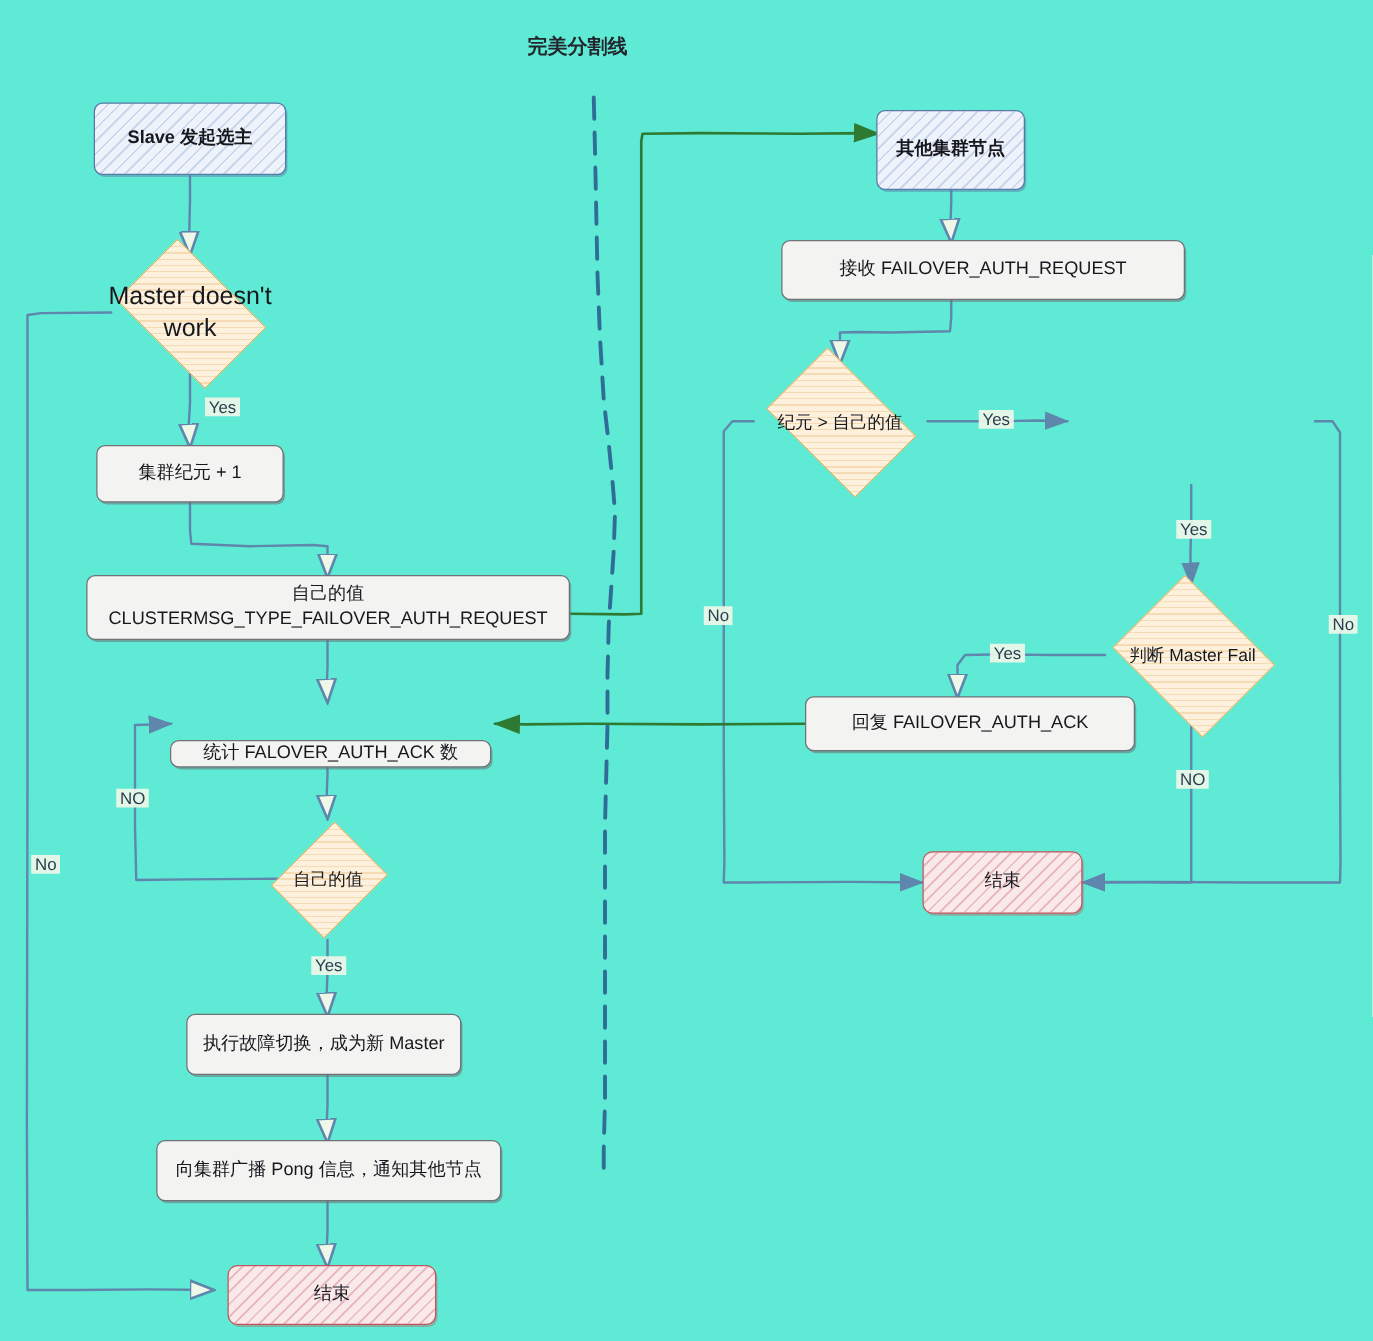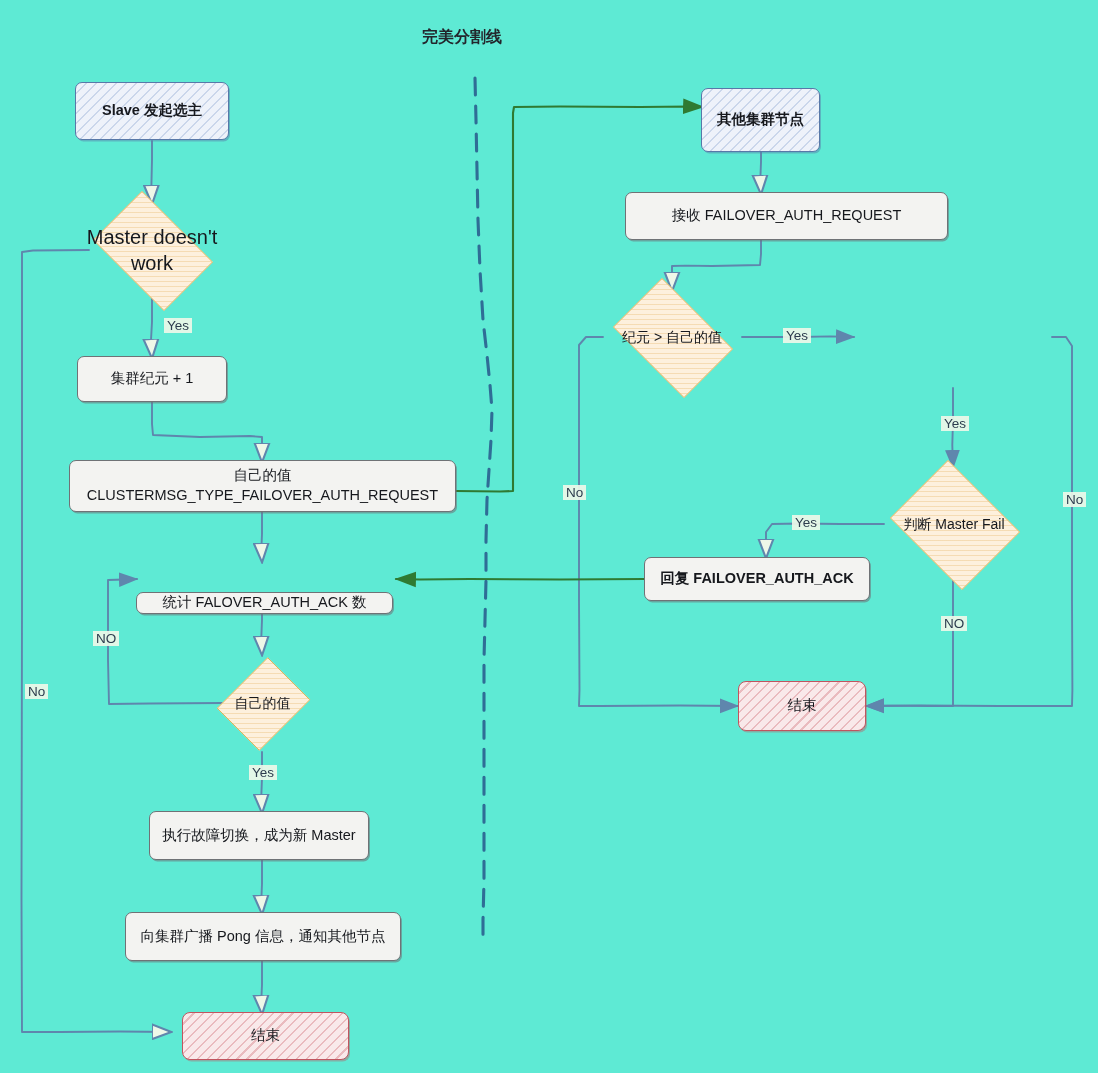--- a/index.html
+++ b/index.html
@@ -232,21 +232,21 @@
     <div class="dshape"></div>
     <div class="dlabel" style="font-size:14px;">纪元 &gt; 自己的值</div>
   </div>
 
 
   <div class="dec" style="left:883px; top:467px; width:142px; height:114px;">
     <div class="dshape"></div>
     <div class="dlabel" style="font-size:14px;">判断 Master Fail</div>
   </div>
 
-  <div class="node proc" style="left:644px; top:557px; width:226px; height:44px;font-weight:bold;">回复 FAILOVER_AUTH_ACK</div>
+  <div class="node proc" style="left:644px; top:557px; width:264px; height:44px;">回复 FAILOVER_AUTH_ACK</div>
 
   <div class="node endn" style="left:738px; top:681px; width:128px; height:50px;">结束</div>
 
   <div class="elabel" style="left:164px; top:318px;">Yes</div>
 
   <div class="elabel" style="left:25px; top:684px;">No</div>
 
   <div class="elabel" style="left:93px; top:631px;">NO</div>
 
   <div class="elabel" style="left:249px; top:765px;">Yes</div>

